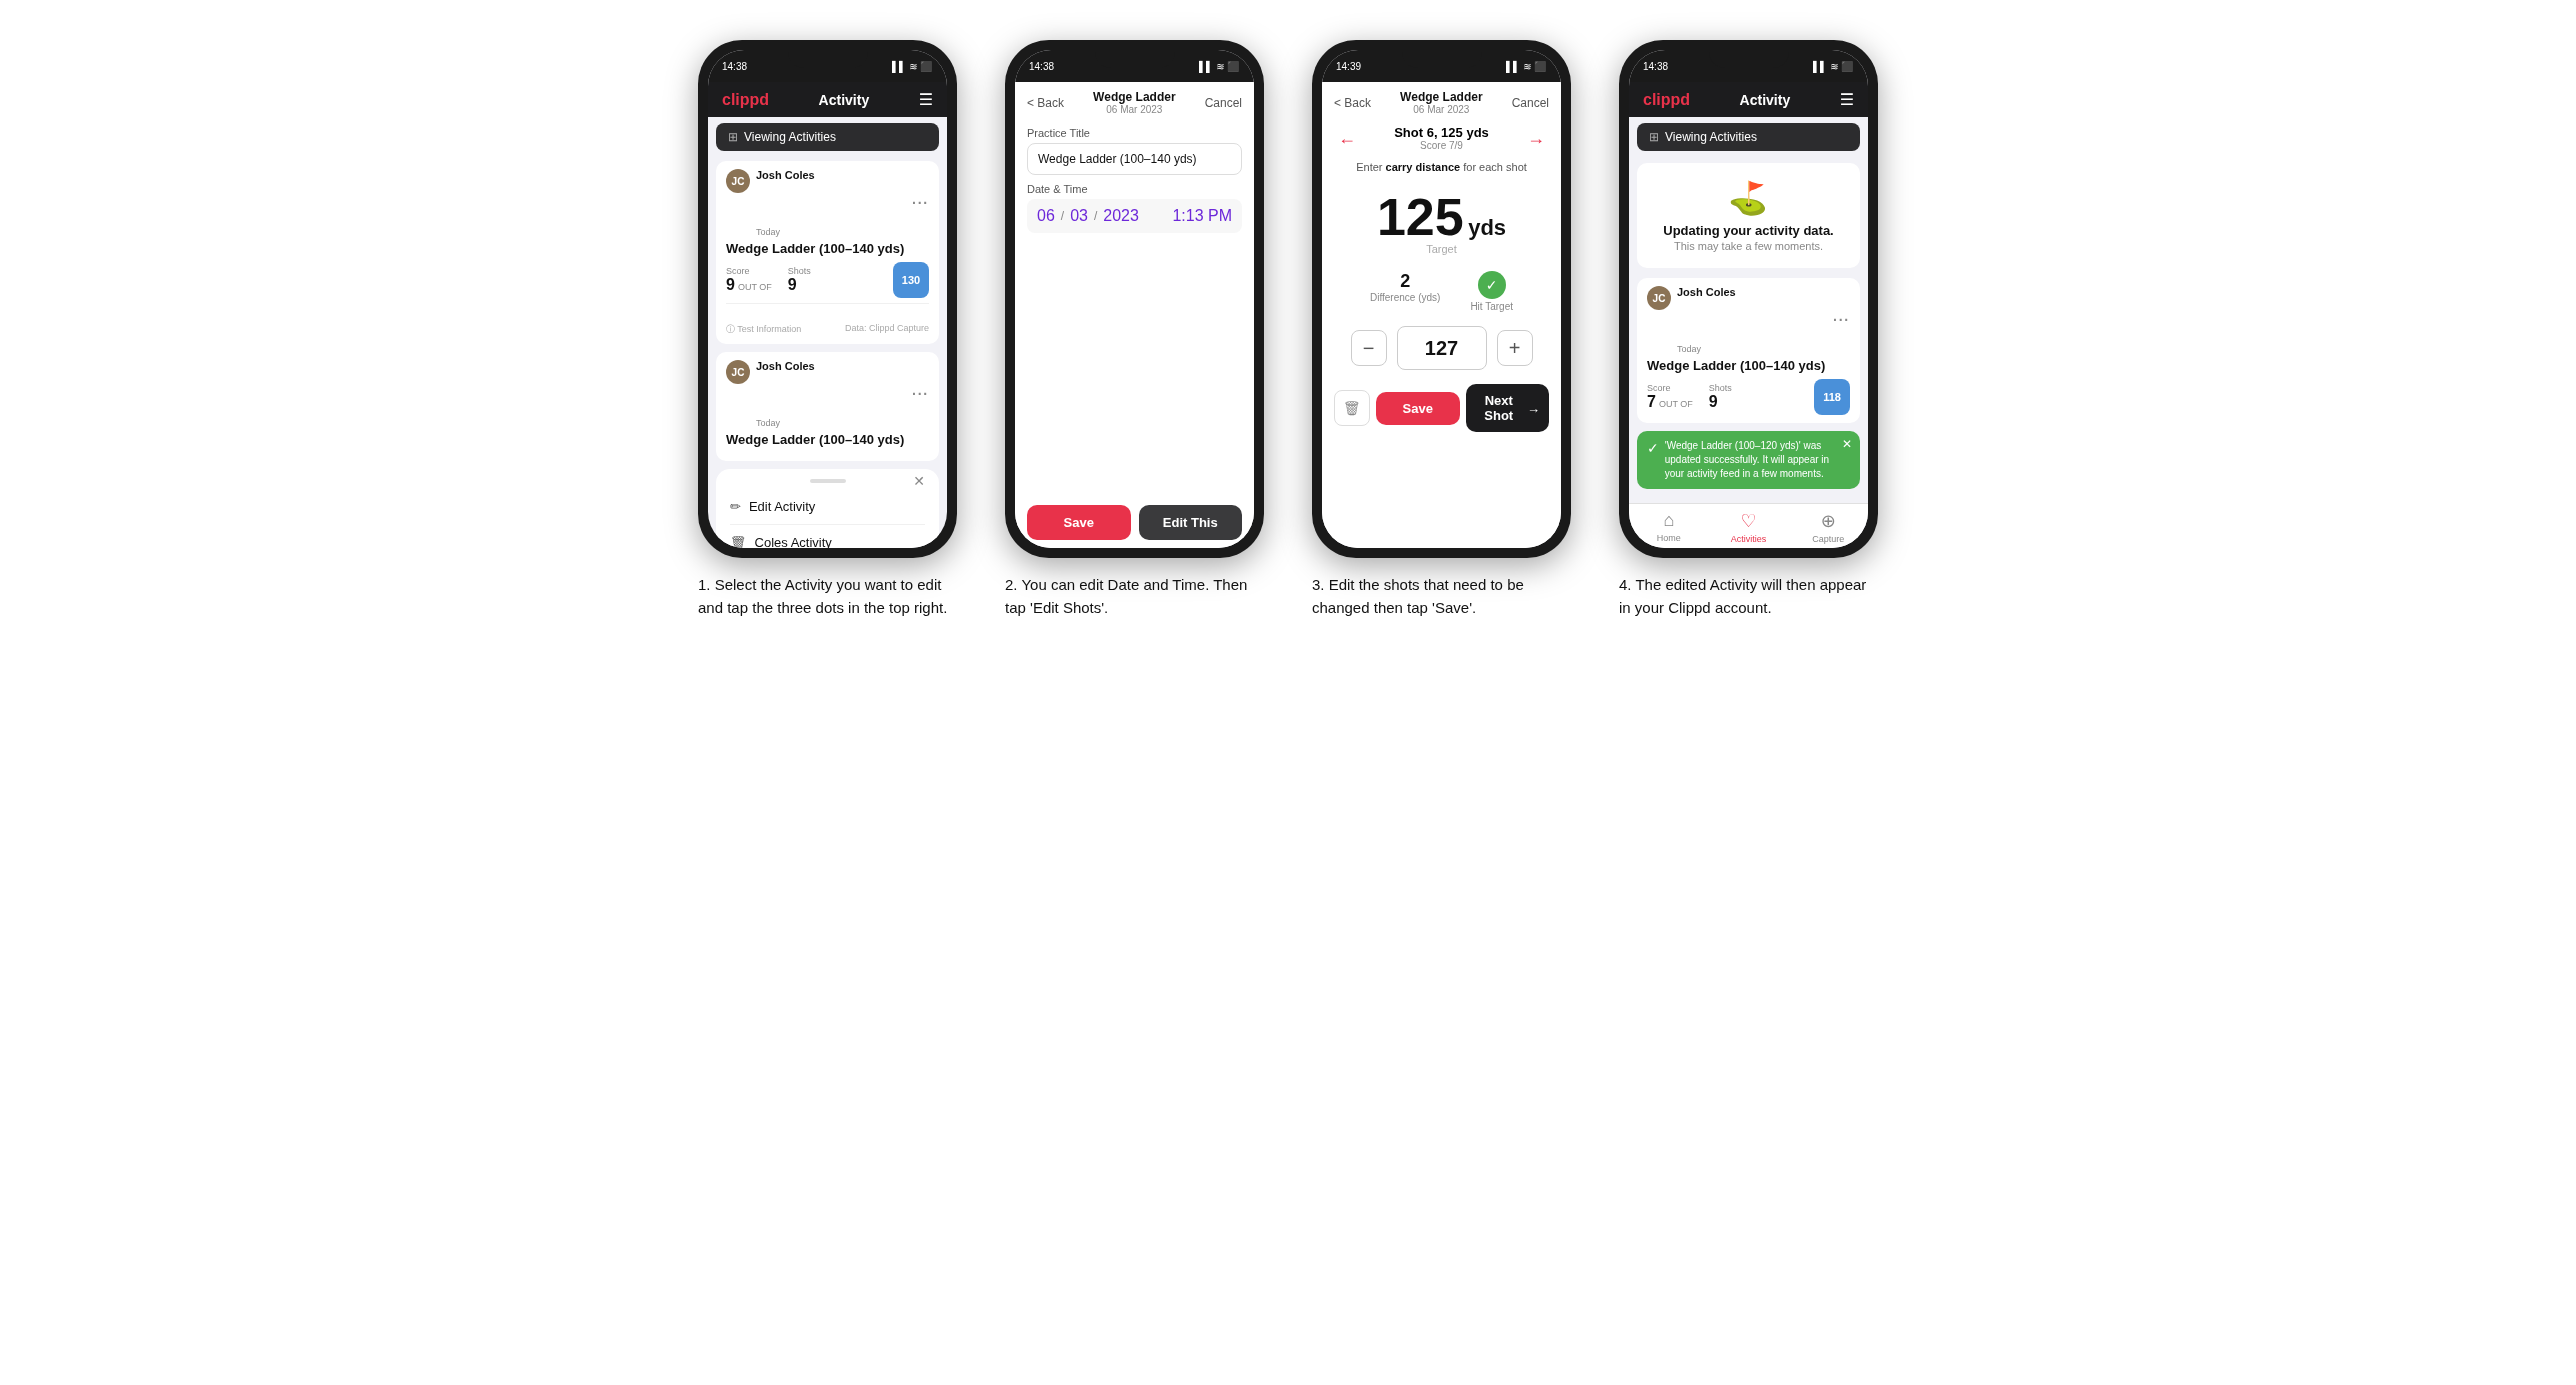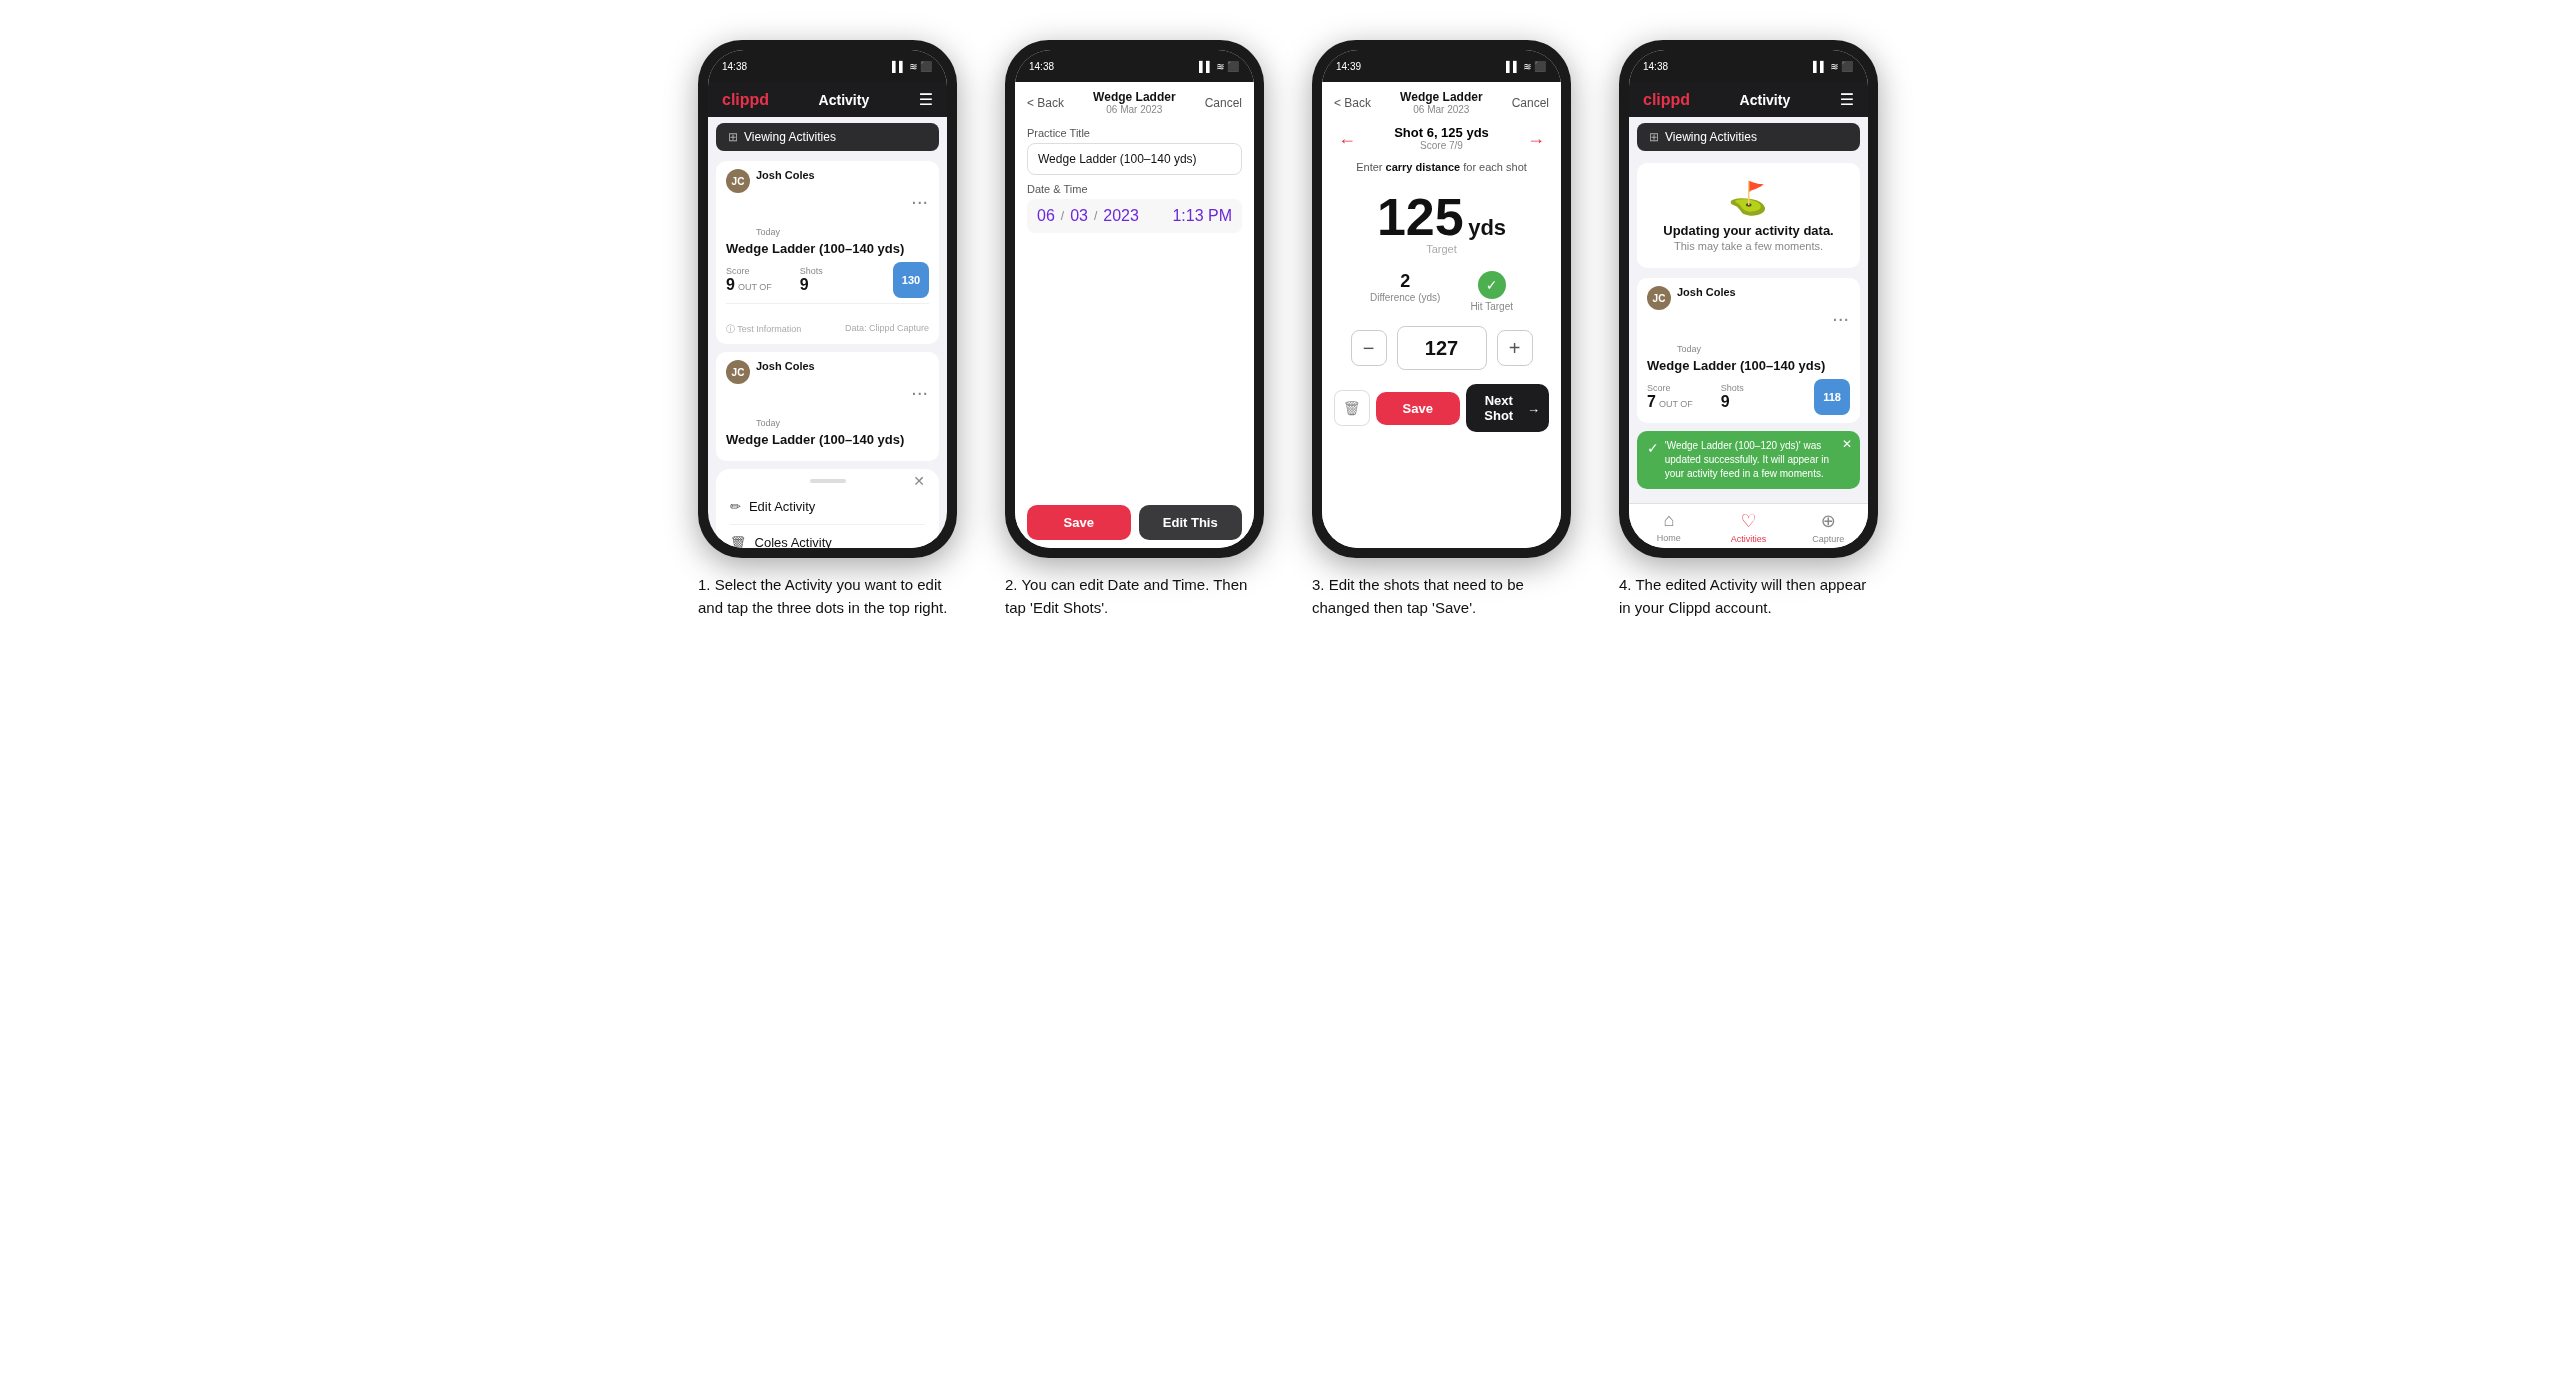--- a/index.html
+++ b/index.html
@@ -137,21 +137,21 @@
       color: #fff;
       font-size: 10px;
       font-weight: 600;
     }
     .user-info .name { font-size: 11px; font-weight: 600; color: #111; }
     .user-info .time { font-size: 9px; color: #888; margin-top: 46px; }
     .dots-menu { color: #888; font-size: 14px; font-weight: 700; letter-spacing: 1px; }
     .card-title { font-size: 13px; font-weight: 700; color: #111; margin-bottom: 6px; }
     .score-row {
       display: flex;
-      gap: 28px;
+      gap: 16px;
       align-items: center;
     }
     .score-block .label { font-size: 9px; color: #888; }
     .score-block .value { font-size: 16px; font-weight: 700; color: #111; }
     .score-block .out-of { font-size: 9px; color: #888; }
     .shot-quality-badge {
       width: 36px;
       height: 36px;
       border-radius: 8px;
       background: #4a90d9;

